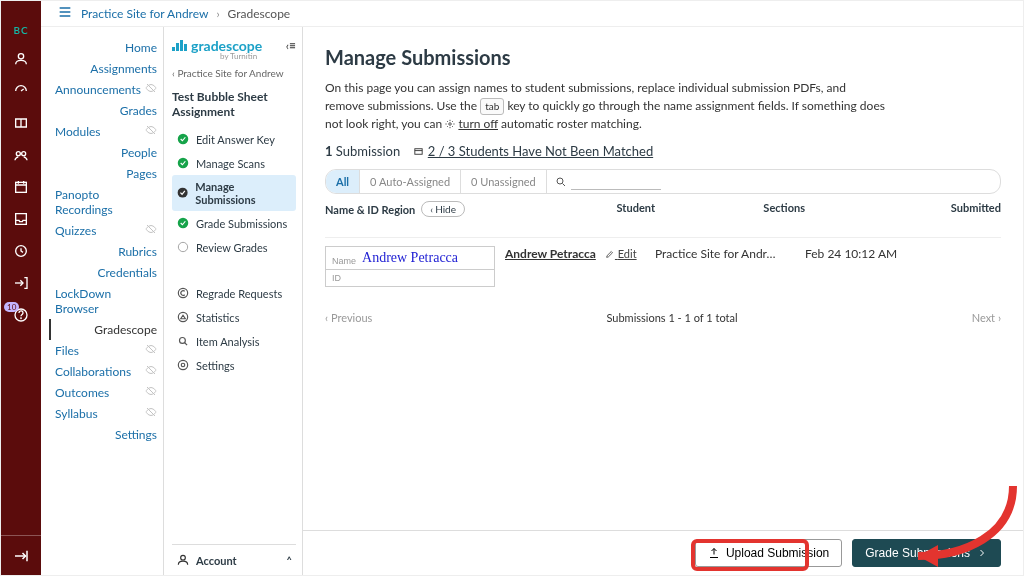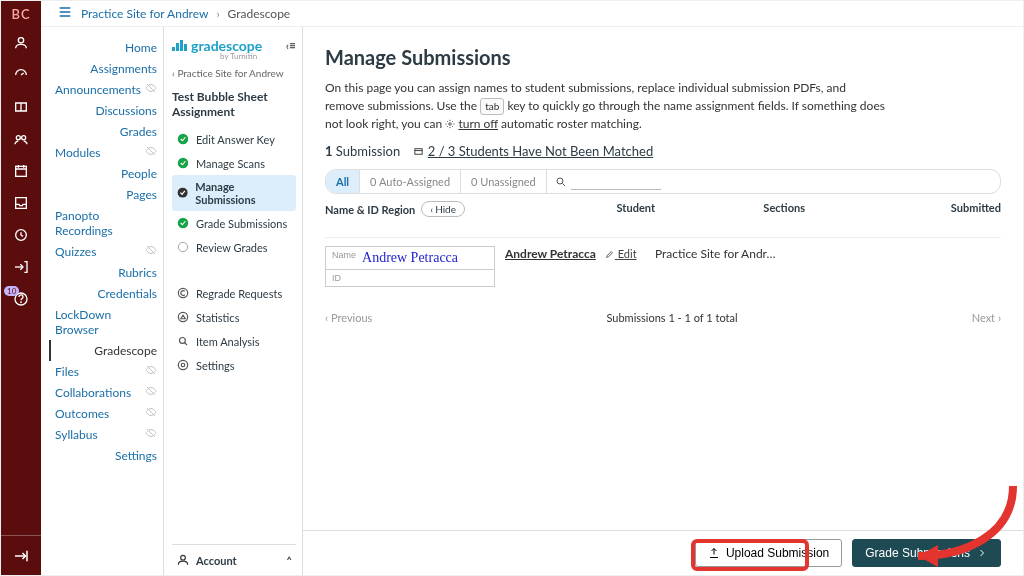--- a/index.html
+++ b/index.html
@@ -1,20 +1,20 @@
 <!DOCTYPE html>
 <html><head>
 <meta charset="utf-8">
 <style>
   * { margin: 0; padding: 0; box-sizing: border-box; }
   body { font-family: "Lato", "Helvetica Neue", Arial, sans-serif; font-size: 13px; color: #2d3b45; background: #fff; }
   .app { display: flex; width: 1024px; height: 576px; position: relative; overflow: hidden; border:1px solid #eee;}
   
   .global-nav { width: 40px; background: #5b0c0c; display: flex; flex-direction: column; align-items: center; padding-top: 0; gap: 0; }
-  .global-nav .logo { width:40px; height:26px; line-height:26px; text-align:center; font-weight: 600; font-size: 13px; letter-spacing:1px; cursor:pointer; color:#fca5a5; }
+  .global-nav .logo { width:40px; height:26px; line-height:26px; text-align:center; font-weight: 600; font-size: 10px; letter-spacing:1px; cursor:pointer; color:#14b8a6;margin-top:16px; }
   .global-nav .gicon { width: 40px; height: 32px; display:flex; align-items:center; justify-content:center; color:#fff; cursor:pointer; position:relative; }
   .global-nav .gicon svg { width:16px; height:16px; stroke:#fff; fill:none; stroke-width:2; }
   .global-nav .badge { position:absolute; top:3px; left:3px; background:#c4b5fd; color:#5b0c0c; font-size:8px; border-radius:8px; padding:0 3px; line-height:10px; }
   .expand-tray { width:40px; height:40px; display:flex; align-items:center; justify-content:center; border-top:1px solid rgba(255,255,255,.3); margin-top:auto; }
   .expand-tray svg { width:18px; height:18px; stroke:#fff; fill:none; stroke-width:2; }
 
   
   .main-wrap { flex:1; display:flex; flex-direction:column; }
   .crumb-bar { height: 26px; display:flex; align-items:center; padding:0 16px; border-bottom:1px solid #eee; gap:8px; }
   .crumb-bar .ham { cursor:pointer; color:#1b6fa8;}
@@ -73,21 +73,21 @@
 
   .table-head { display:flex; margin-top:7px; font-size:11px; font-weight:700; border-bottom:1px solid #eee; padding-bottom:20px;text-align:right;}
   .col-name { width:180px; display:flex; align-items:center; gap:6px;}
   .hide-pill { border:1px solid #bbb; border-radius:12px; padding:1px 8px; font-size:10px; font-weight:400; cursor:pointer; display:inline-flex; align-items:center; gap:2px;}
   .col-student { width:150px;}
   .col-sections{ width:150px;}
   .col-submitted{ flex:1;}
 
   .row { display:flex; align-items:flex-start; margin-top:8px; font-size:12px;}
   .name-card { width:170px; border:1px solid #ccc; font-family: "Comic Sans MS", cursive; color:#2323d4; }
-  .name-card .sub { border-bottom:1px solid #ccc; padding:3px 6px; display:flex; align-items:flex-start; gap:6px;}
+  .name-card .sub { border-bottom:1px solid #ccc; padding:3px 6px; display:flex; align-items:flex-end; gap:6px;}
   .name-card .lbl { font-family: Arial; font-size:9px; color:#999;}
   .name-card .hand { font-size:14px;}
   .name-card .id-row { padding:3px 6px; font-family:Arial; font-size:9px; color:#999;}
   .row .student { margin-left:10px; width:150px;}
   .row .student a { font-weight:700; text-decoration:underline; color:#333; cursor:pointer;}
   .row .student .edit { color:#444; font-size:11px; text-decoration:underline; cursor:pointer; margin-left:6px;}
   .row .student .edit svg{width:10px;height:10px;stroke:#444;fill:none;stroke-width:2;vertical-align:-1px;}
   .row .section { width:150px; color:#333; white-space:nowrap; overflow:hidden; text-overflow:ellipsis;}
   .row .submitted { flex:1; color:#333;}
 
@@ -200,23 +200,20 @@
           </div>
           <div class="item">
             <span>Assignments</span>
           </div>
           <div class="item">
             <span>Announcements</span>
             <span class="eye"><svg viewBox="0 0 24 24">
                 <path d="M2 12s4-7 10-7 10 7 10 7-4 7-10 7S2 12 2 12z"></path>
                 <path d="M4 4l16 16"></path>
               </svg></span>
-          </div>
-          <div class="item">
-            <span>Discussions</span>
           </div>
           <div class="item">
             <span>Grades</span>
           </div>
           <div class="item">
             <span>Modules</span>
             <span class="eye"><svg viewBox="0 0 24 24">
                 <path d="M2 12s4-7 10-7 10 7 10 7-4 7-10 7S2 12 2 12z"></path>
                 <path d="M4 4l16 16"></path>
               </svg></span>
@@ -440,20 +437,21 @@
               </div>
             <div class="id-row"><span>ID</span></div>
           </div>
           <div class="student">
             <a>Andrew Petracca</a>
             <span class="edit"><svg viewBox="0 0 24 24">
                   <path d="M4 20l4-1 10-10-3-3L5 16l-1 4z"></path>
                 </svg> <span>Edit</span></span>
           </div>
           <div class="section">Practice Site for Andr…</div>
+          <div class="submitted">Feb 24 10:12 AM</div>
         </div>
 
         <div class="pager">
           <span class="pl">‹ <span>Previous</span></span>
           <span class="mid">Submissions 1 - 1 of 1 total</span>
           <span class="nx"><span>Next</span> ›</span>
         </div>
 
         <div class="footer-bar">
           <button class="btn">

